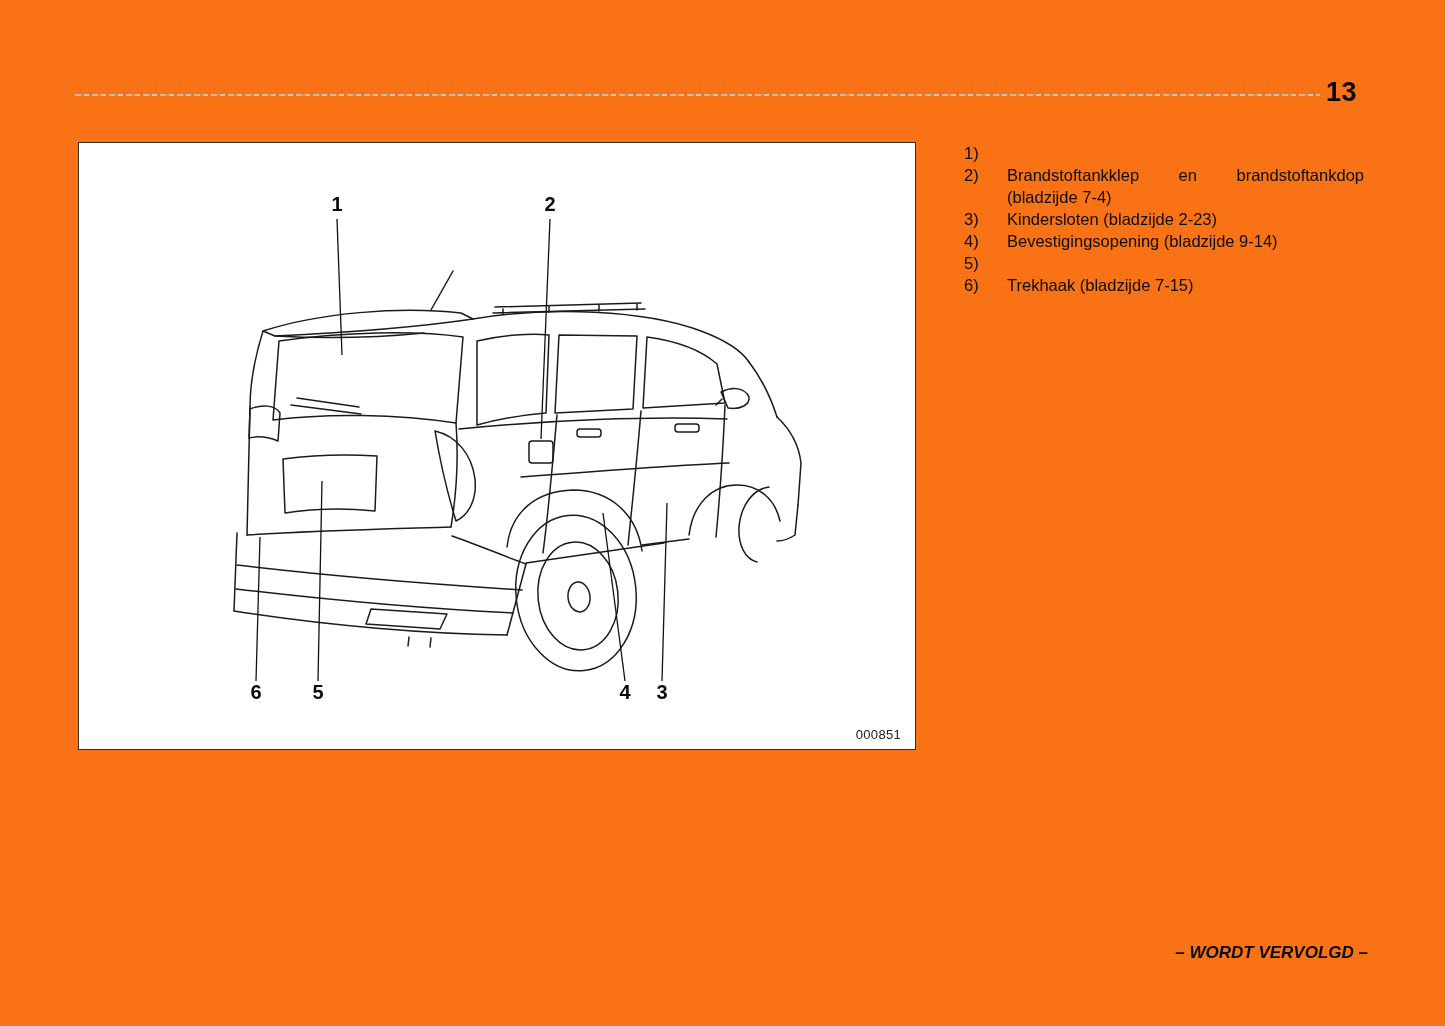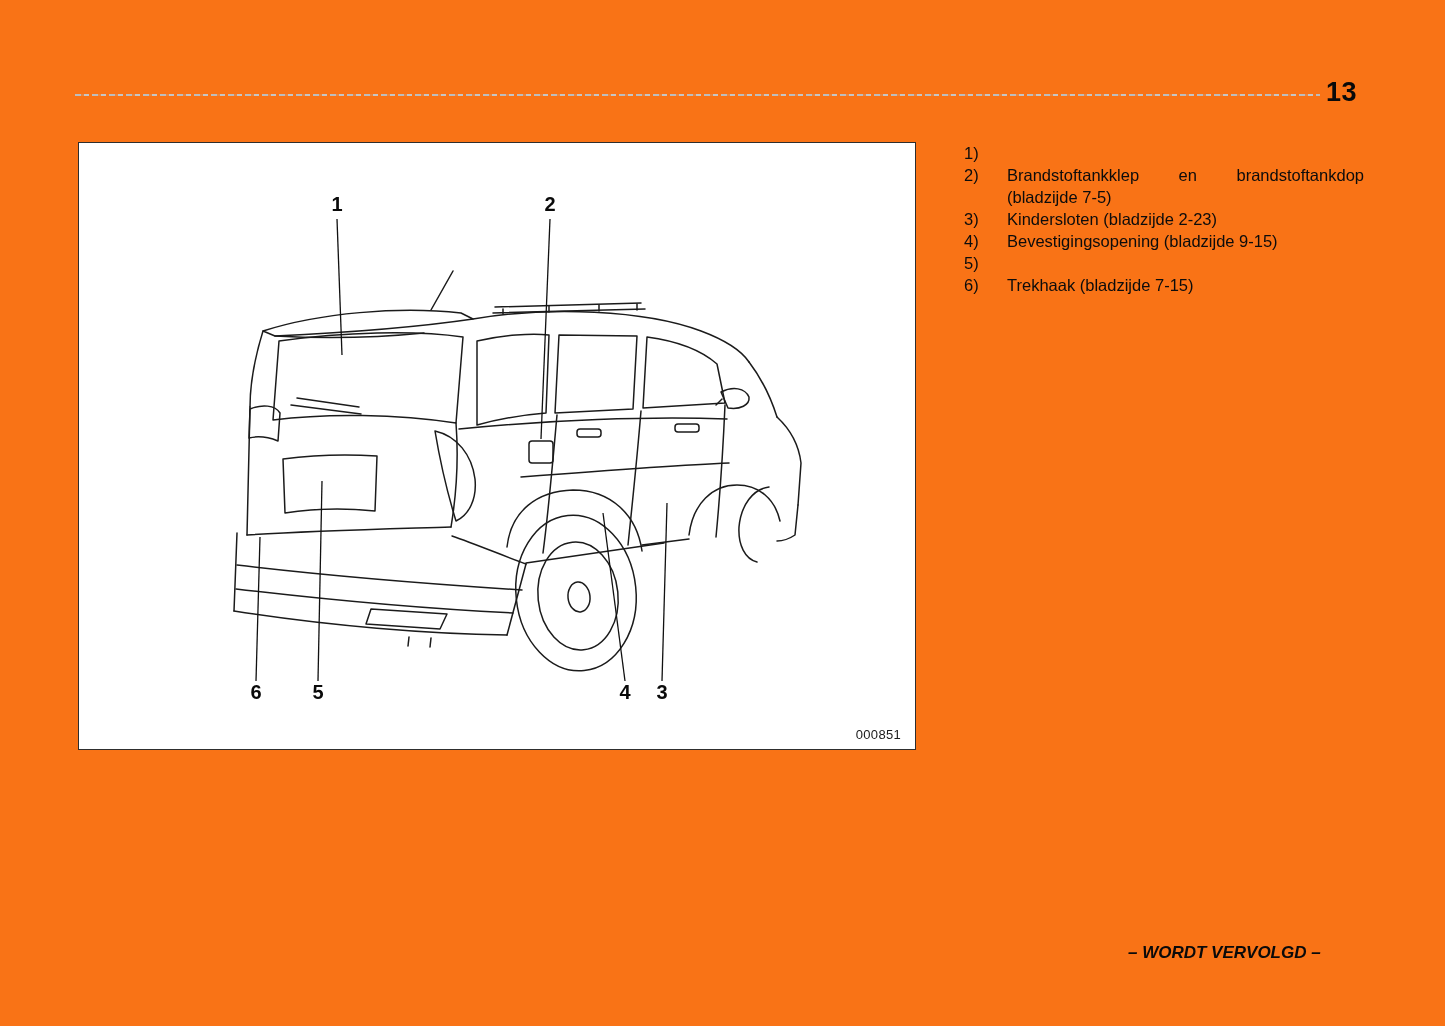--- a/index.html
+++ b/index.html
@@ -79,21 +79,21 @@
   .legend-item .txt {
     text-align: justify;
   }
 
   
   .footer-note {
     position: absolute;
     left: 1128px;
     top: 943px;
     width: 240px;
-    text-align: left;
+    text-align: right;
     font-size: 17px;
     font-weight: bold;
     font-style: italic;
     color: #0a0a0a;
     white-space: nowrap;
   }
 
   
   .car path, .car ellipse, .car rect, .car line {
     fill: none;
@@ -220,29 +220,29 @@
     </svg>
     <div class="figure-code">000851</div>
   </div>
 
   <div class="legend">
     <div class="legend-item">
       <span class="num">1)</span>
     </div>
     <div class="legend-item">
       <span class="num">2)</span>
-      <span class="txt">Brandstoftankklep en brandstoftankdop (bladzijde 7-5)</span>
+      <span class="txt">Brandstoftankklep en brandstoftankdop (bladzijde 7-4)</span>
     </div>
     <div class="legend-item">
       <span class="num">3)</span>
       <span class="txt">Kindersloten (bladzijde 2-23)</span>
     </div>
     <div class="legend-item">
       <span class="num">4)</span>
-      <span class="txt">Bevestigingsopening (bladzijde 9-15)</span>
+      <span class="txt">Bevestigingsopening (bladzijde 9-14)</span>
     </div>
     <div class="legend-item">
       <span class="num">5)</span>
     </div>
     <div class="legend-item">
       <span class="num">6)</span>
       <span class="txt">Trekhaak (bladzijde 7-15)</span>
     </div>
   </div>
 

